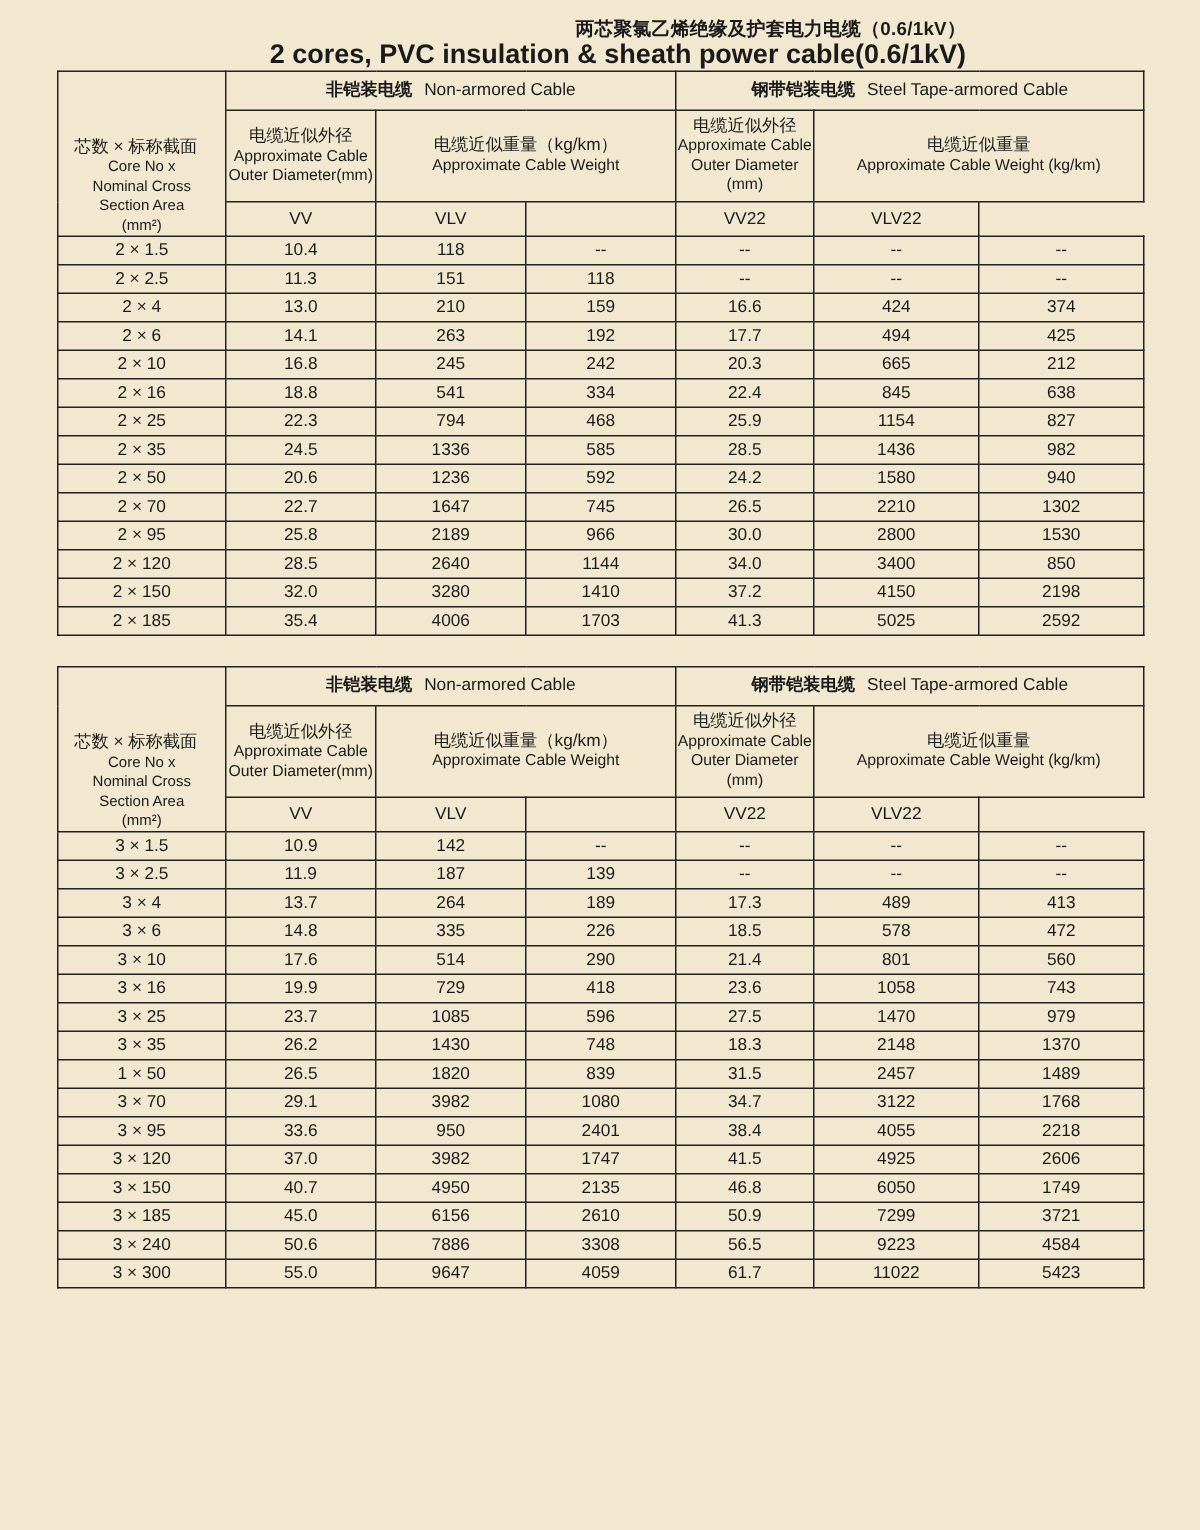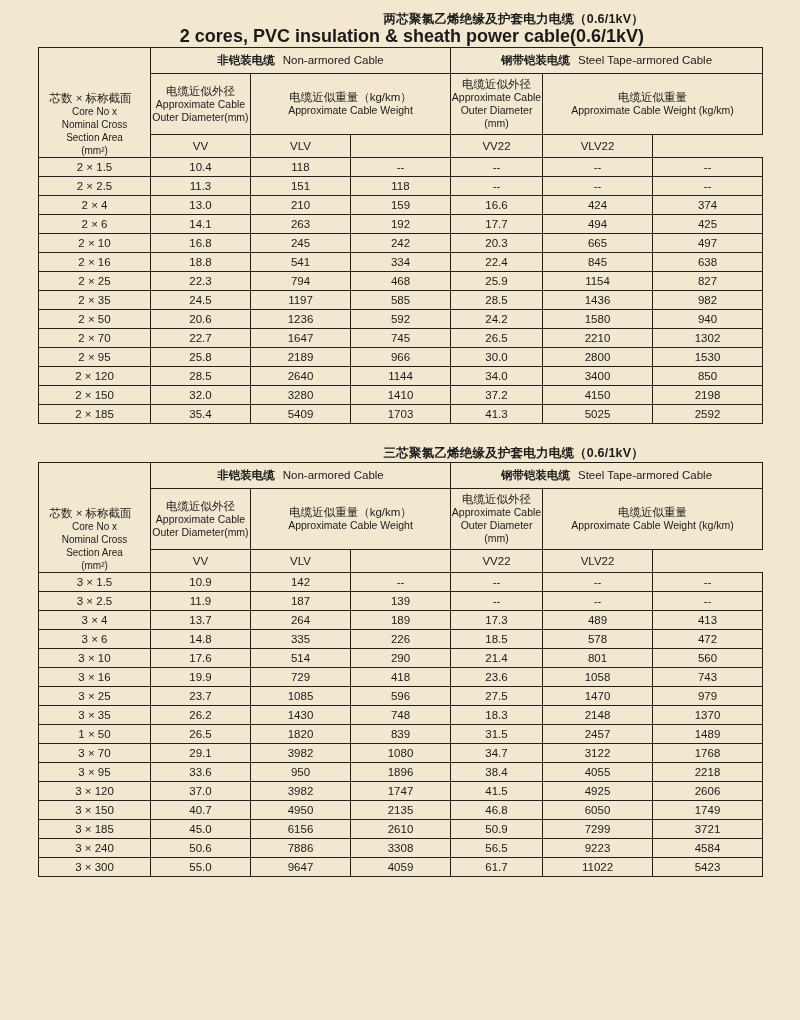--- a/index.html
+++ b/index.html
@@ -216,21 +216,21 @@
             <td>494</td>
             <td>425</td>
           </tr>
           <tr class="data-row">
             <td class="nowrap">2 × 10</td>
             <td>16.8</td>
             <td>245</td>
             <td>242</td>
             <td>20.3</td>
             <td>665</td>
-            <td>497</td>
+            <td>212</td>
           </tr>
           <tr class="data-row">
             <td class="nowrap">2 × 16</td>
             <td>18.8</td>
             <td>541</td>
             <td>334</td>
             <td>22.4</td>
             <td>845</td>
             <td>638</td>
           </tr>
@@ -239,21 +239,21 @@
             <td>22.3</td>
             <td>794</td>
             <td>468</td>
             <td>25.9</td>
             <td>1154</td>
             <td>827</td>
           </tr>
           <tr class="data-row">
             <td class="nowrap">2 × 35</td>
             <td>24.5</td>
-            <td>1197</td>
+            <td>1336</td>
             <td>585</td>
             <td>28.5</td>
             <td>1436</td>
             <td>982</td>
           </tr>
           <tr class="data-row">
             <td class="nowrap">2 × 50</td>
             <td>20.6</td>
             <td>1236</td>
             <td>592</td>
@@ -293,35 +293,34 @@
             <td>32.0</td>
             <td>3280</td>
             <td>1410</td>
             <td>37.2</td>
             <td>4150</td>
             <td>2198</td>
           </tr>
           <tr class="data-row">
             <td class="nowrap">2 × 185</td>
             <td>35.4</td>
-            <td>5409</td>
+            <td>4006</td>
             <td>1703</td>
             <td>41.3</td>
             <td>5025</td>
             <td>2592</td>
           </tr>
         </tbody>
     </table>
   </div>
 
   <div class="gap"></div>
 
   <div class="section">
     <div class="section-titles">
-      <div class="title-cn">三芯聚氯乙烯绝缘及护套电力电缆（0.6/1kV）</div>
     </div>
 
     <table class="cable">
       <colgroup>
         <col class="col-size">
           <col class="col-od1">
           <col class="col-vv">
           <col class="col-vlv">
         <col class="col-od2">
           <col class="col-vv22">
@@ -457,21 +456,21 @@
             <td>3982</td>
             <td>1080</td>
             <td>34.7</td>
             <td>3122</td>
             <td>1768</td>
           </tr>
           <tr class="data-row">
             <td class="nowrap">3 × 95</td>
             <td>33.6</td>
             <td>950</td>
-            <td>1896</td>
+            <td>2401</td>
             <td>38.4</td>
             <td>4055</td>
             <td>2218</td>
           </tr>
           <tr class="data-row">
             <td class="nowrap">3 × 120</td>
             <td>37.0</td>
             <td>3982</td>
             <td>1747</td>
             <td>41.5</td>

